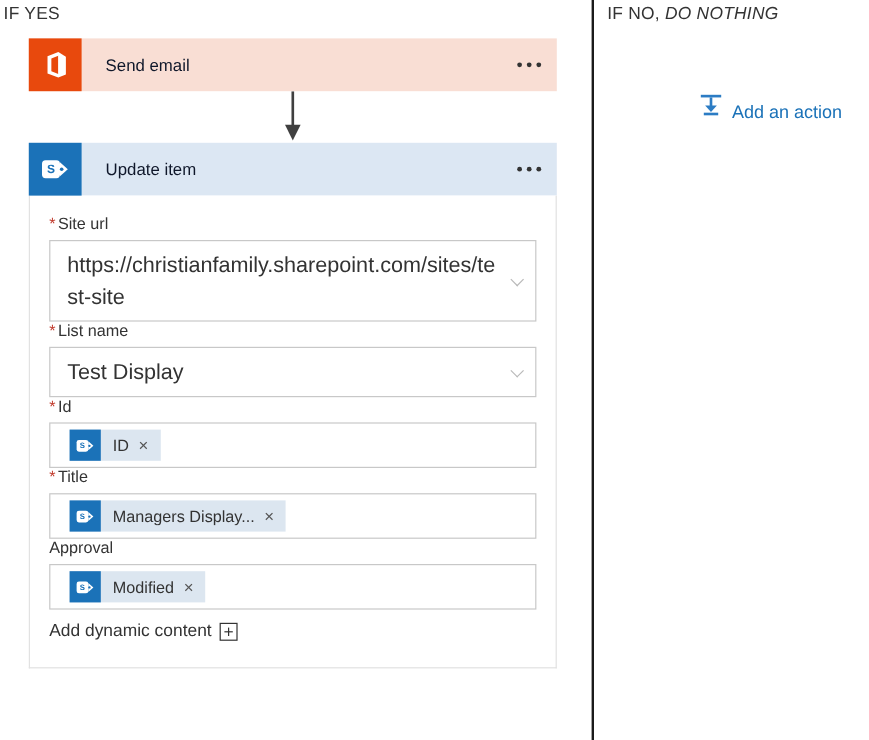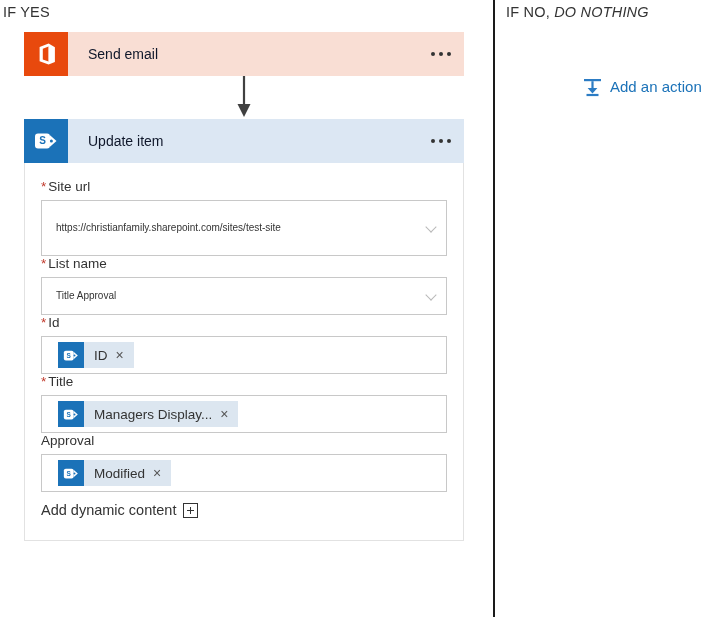--- a/index.html
+++ b/index.html
@@ -134,21 +134,21 @@
 
   .input-box {
     position: relative;
     border: 1px solid #c8c8c8;
     background: #ffffff;
     box-sizing: border-box;
     min-height: 38px;
     display: flex;
     align-items: center;
     padding: 7px 26px 7px 14px;
-    font-size: 10px;
+    font-size: 18px;
     color: #333333;
     line-height: 1.45;
     word-break: break-word;
   }
   .input-box.tall { min-height: 56px; align-items: center; }
   .chev {
     position: absolute;
     right: 10px;
     top: 50%;
     margin-top: -5px;
@@ -232,21 +232,21 @@
   }
   .plus-box::before { left: 3px; right: 3px; top: 6px; height: 1px; }
   .plus-box::after  { top: 3px; bottom: 3px; left: 6px; width: 1px; }
 
   
   #add-an-action {
     position: absolute;
     left: 88px;
     top: 78px;
     display: flex;
-    align-items: flex-start;
+    align-items: flex-end;
     gap: 8px;
     cursor: pointer;
   }
   #add-an-action .aa-text {
     font-size: 15px;
     color: #1b72b8;
     white-space: nowrap;
   }
 </style>
 </head>
@@ -309,21 +309,21 @@
           <span>https://christianfamily.sharepoint.com/sites/test-site</span>
           <span class="chev"></span>
         </div>
       </div>
 
       <div class="field">
         <div class="field-label">
           <span class="req-star">*</span><span>List name</span>
         </div>
         <div class="input-box">
-          <span>Title Approval</span>
+          <span>Test Display</span>
           <span class="chev"></span>
         </div>
       </div>
 
       <div class="field">
         <div class="field-label">
           <span class="req-star">*</span><span>Id</span>
         </div>
         <div class="token-box">
           <span class="token">

